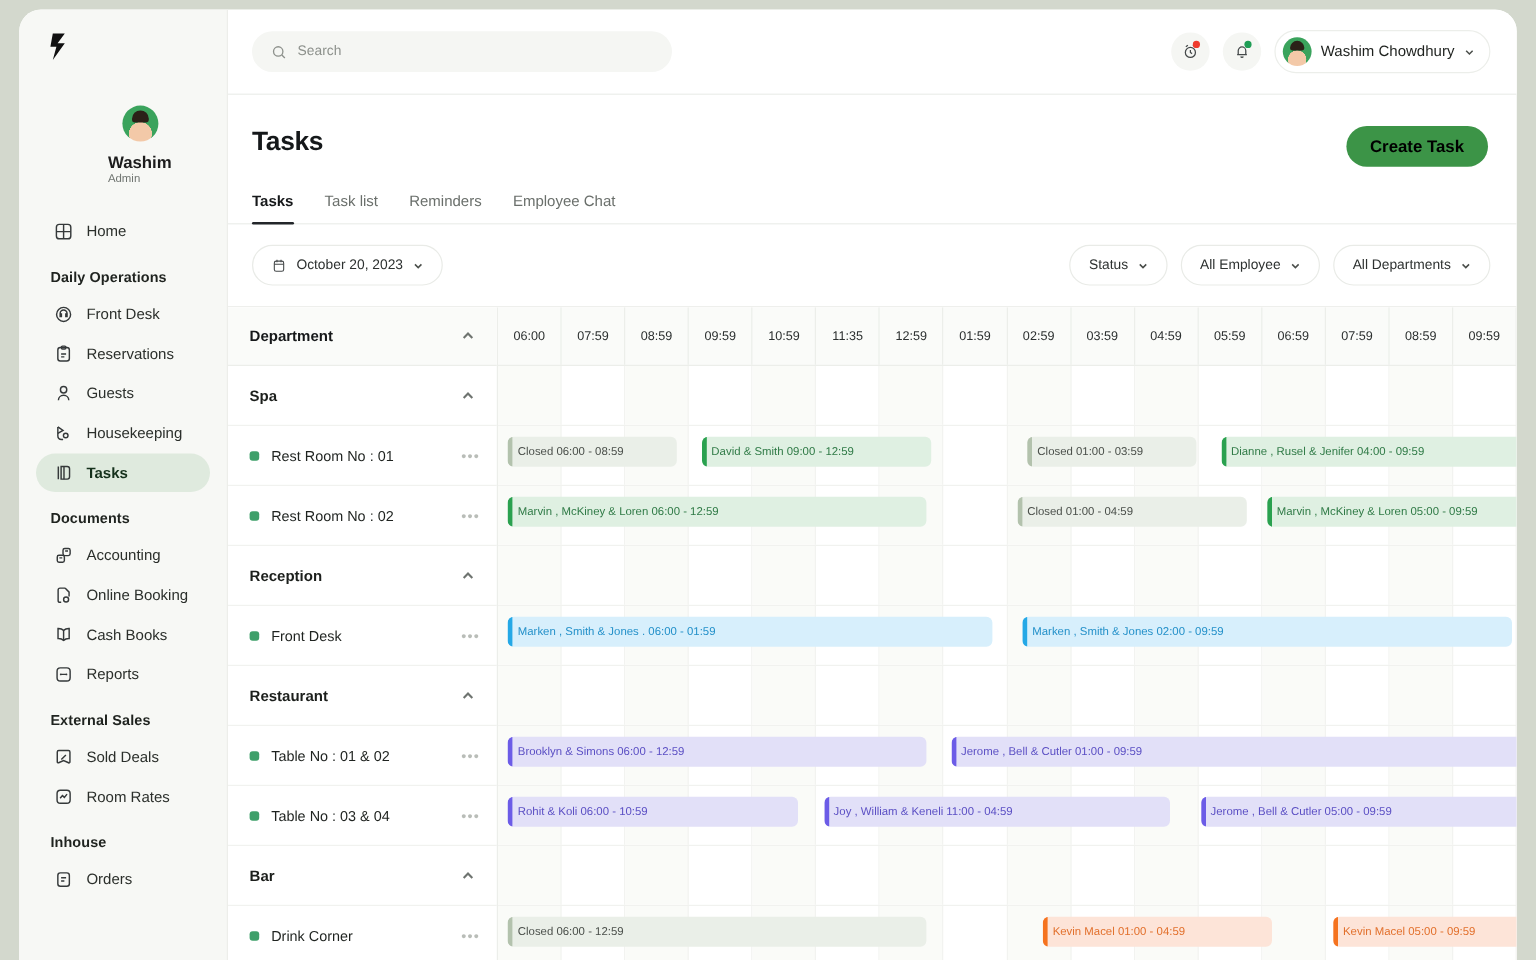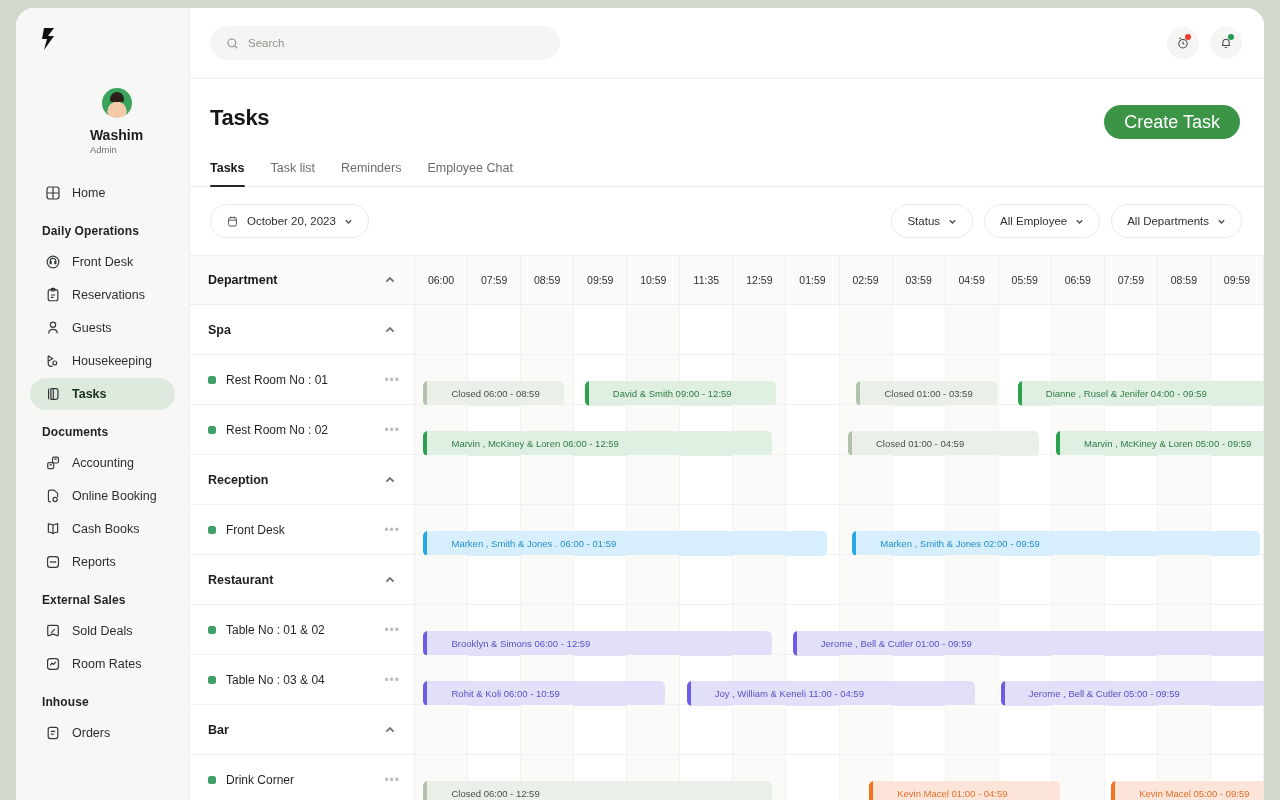--- a/index.html
+++ b/index.html
@@ -85,22 +85,22 @@
     background: radial-gradient(circle at 50% 78%, #f3c9a8 0 34%, #3aa35c 35% 100%);
     position: relative; overflow: hidden;
   }
   .chip-av::after { content: ""; position: absolute; left: 6px; top: 3px; width: 12px; height: 8px; background: #2b2118; border-radius: 6px 6px 2px 2px; }
   .chip-name { font-size: 12.5px; color: #1e211e; white-space: nowrap; }
   .cv { width: 9px; height: 9px; stroke: #4a4e4a; fill: none; stroke-width: 1.7; }
 
   .page-head { padding: 26px 24px 0 20px; display: flex; align-items: flex-start; }
   .page-title { font-size: 22px; font-weight: 600; color: #15181a; letter-spacing: -.3px; }
   .create-btn {
-    margin-left: auto; background: #3c9447; color: #ffffff; border: none; cursor: pointer;
-    height: 34px; padding: 0 20px; border-radius: 17px; font-size: 18px; font-weight: 400;
+    margin-left: auto; background: #3c9447; color: #000000; border: none; cursor: pointer;
+    height: 34px; padding: 0 20px; border-radius: 17px; font-size: 14px; font-weight: 700;
     font-family: "Liberation Sans", sans-serif;
   }
 
   .tabs { display: flex; gap: 26px; padding: 22px 20px 0 20px; border-bottom: 1px solid #eceeea; }
   .tab { font-size: 12.5px; color: #6a6f6b; padding-bottom: 11px; cursor: pointer; position: relative; }
   .tab.active { color: #16181a; font-weight: 600; }
   .tab.active::after { content: ""; position: absolute; left: 0; right: 0; bottom: -1px; height: 2.5px; background: #23262a; border-radius: 2px; }
 
   .filters { display: flex; align-items: center; padding: 17px 22px 17px 20px; }
   .pill {
@@ -133,22 +133,22 @@
   .time-hdr { height: 49px; display: flex; background: #fafbf9; border-bottom: 1px solid #eceeea; }
   .time-cell {
     flex: 1 0 0; display: flex; align-items: center; justify-content: center;
     font-size: 10.5px; color: #2c3030; border-right: 1px solid #eceeea;
   }
   .band { height: 50px; position: relative; border-bottom: 1px solid #f1f2ef; }
   .colbg { position: absolute; inset: 0; display: flex; }
   .colbg i { flex: 1 0 0; border-right: 1px solid #f2f3f0; }
   .colbg i:nth-child(odd) { background: #fafbf8; }
   .bar {
-    position: absolute; top: 26px; height: 25px; border-radius: 5px;
-    display: flex; align-items: center; padding-left: 28px; overflow: hidden;
+    position: absolute; top: 9px; height: 25px; border-radius: 5px;
+    display: flex; align-items: center; padding-left: 8px; overflow: hidden;
     font-size: 9.5px; white-space: nowrap; cursor: pointer;
   }
   .bar::before { content: ""; position: absolute; left: 0; top: 0; bottom: 0; width: 4px; border-radius: 5px 0 0 5px; }
   .bar.green { background: #dff0e2; color: #2f7a46; }
   .bar.green::before { background: #2aa14f; }
   .bar.closed { background: #eaefe8; color: #4a4f4a; }
   .bar.closed::before { background: #b3c2ad; }
   .bar.blue { background: #d7effc; color: #2390c9; }
   .bar.blue::before { background: #25a8e6; }
   .bar.purple { background: #e2e0f8; color: #5b4fc4; }
@@ -342,20 +342,27 @@
               <circle cx="10" cy="11" r="6"></circle>
               <path d="M10 8v3l2 1.4M4.6 4.2L7 2.4M15.4 4.2L13 2.4"></path>
             </svg>
           <span class="dot" style="background:#ef3b2d"></span>
         </div>
         <div class="circ-btn">
           <svg viewBox="0 0 20 20">
               <path d="M5.5 13.6V9a4.5 4.5 0 019 0v4.6M4.2 13.6h11.6M8.5 15.8a1.6 1.6 0 003 0"></path>
             </svg>
           <span class="dot" style="background:#1f9d55"></span>
+        </div>
+        <div class="user-chip">
+          <span class="chip-av"></span>
+          <span class="chip-name">Washim Chowdhury</span>
+          <svg class="cv" viewBox="0 0 12 12">
+              <path d="M2.4 4.4L6 8l3.6-3.6"></path>
+            </svg>
         </div>
       </div>
     </header>
 
     <div class="page-head">
       <h1 class="page-title">Tasks</h1>
       <button class="create-btn">Create Task</button>
     </div>
 
     <div class="tabs">

